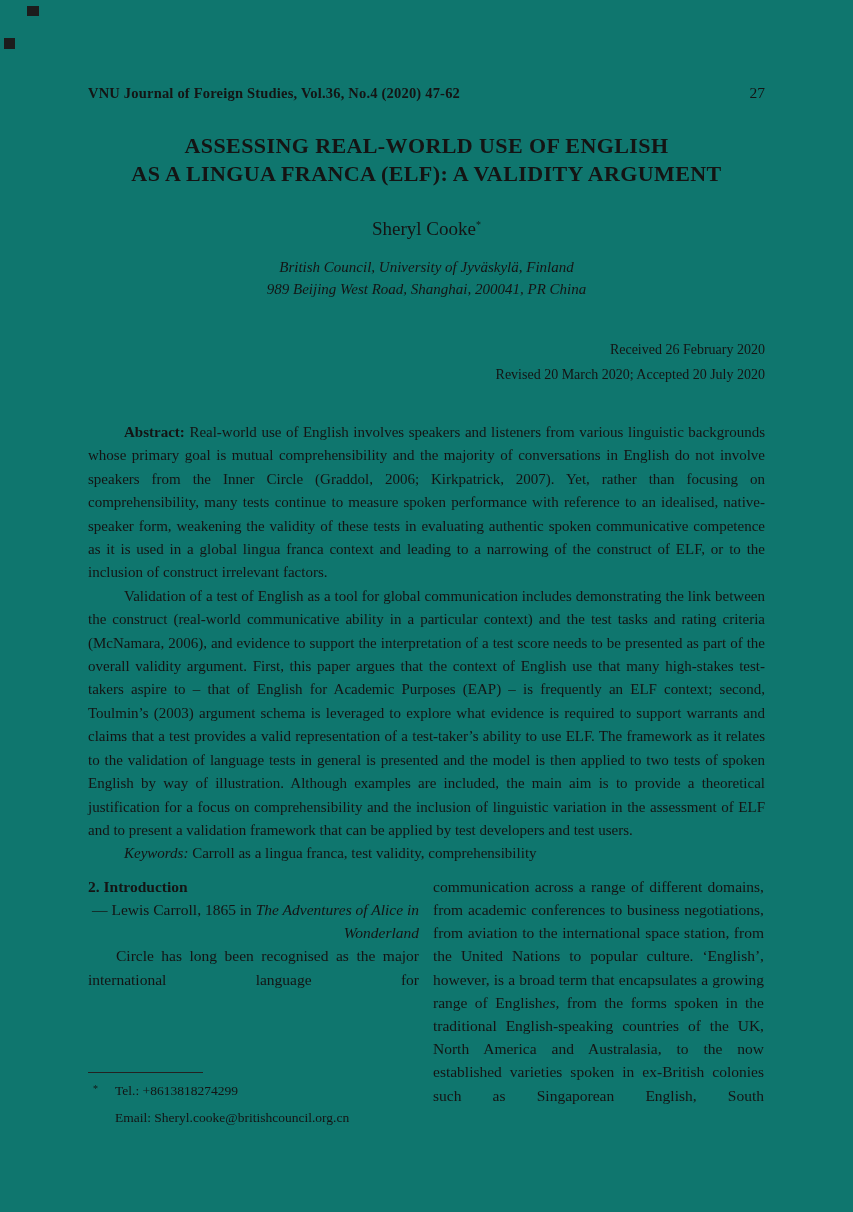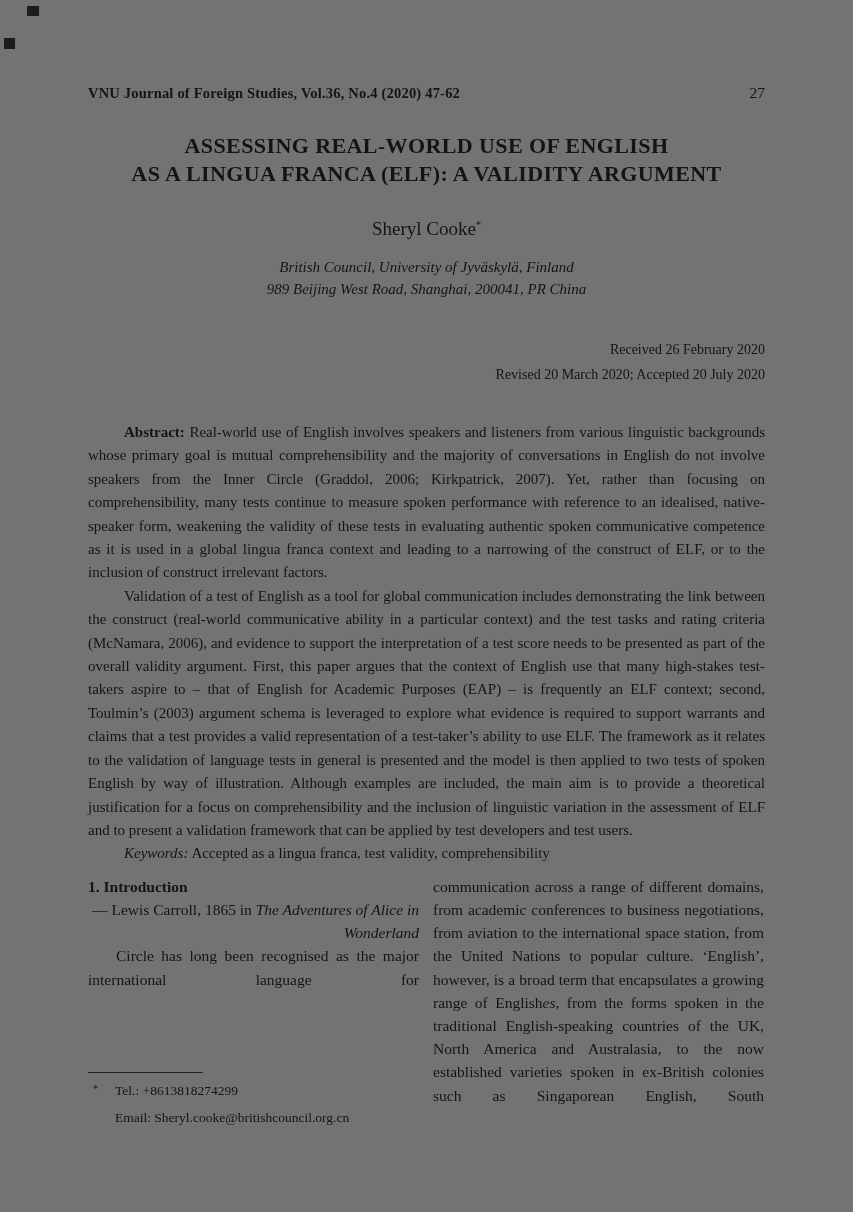--- a/index.html
+++ b/index.html
@@ -1,20 +1,20 @@
 <!DOCTYPE html>
 <html><head>
 <meta charset="utf-8">
 <style>
   html,body{margin:0;padding:0;background:#e8e8e8;}
   .page{
     position:relative;
     width:853px;height:1212px;
     margin:0 auto;
-    background:#737373;
+    background:#0f766e;
     font-family:"Liberation Serif","DejaVu Serif",serif;
     color:#141414;
     overflow:hidden;
     box-sizing:border-box;
   }
   .content{padding:0 88px;}
   .artifact{position:absolute;background:#1c1c1c;}
   .artifact-1{left:27px;top:6px;width:12px;height:10px;}
   .artifact-2{left:4px;top:38px;width:11px;height:11px;}
 
@@ -98,25 +98,25 @@
     <div class="dates">
       <div>Received 26 February 2020</div>
       <div>Revised 20 March 2020; Accepted 20 July 2020</div>
     </div>
 
     <div class="abstract-block">
       <p class="first"><b>Abstract:</b> <span>Real-world use of English involves speakers and listeners from various linguistic backgrounds whose primary goal is mutual comprehensibility and the majority of conversations in English do not involve speakers from the Inner Circle (Graddol, 2006; Kirkpatrick, 2007). Yet, rather than focusing on comprehensibility, many tests continue to measure spoken performance with reference to an idealised, native-speaker form, weakening the validity of these tests in evaluating authentic spoken communicative competence as it is used in a global lingua franca context and leading to a narrowing of the construct of ELF, or to the inclusion of construct irrelevant factors.</span></p>
       <p>Validation of a test of English as a tool for global communication includes demonstrating the link between the construct (real-world communicative ability in a particular context) and the test tasks and rating criteria (McNamara, 2006), and evidence to support the interpretation of a test score needs to be presented as part of the overall validity argument. First, this paper argues that the context of English use that many high-stakes test-takers aspire to – that of English for Academic Purposes (EAP) – is frequently an ELF context; second, Toulmin’s (2003) argument schema is leveraged to explore what evidence is required to support warrants and claims that a test provides a valid representation of a test-taker’s ability to use ELF. The framework as it relates to the validation of language tests in general is presented and the model is then applied to two tests of spoken English by way of illustration. Although examples are included, the main aim is to provide a theoretical justification for a focus on comprehensibility and the inclusion of linguistic variation in the assessment of ELF and to present a validation framework that can be applied by test developers and test users.</p>
     </div>
 
-    <p class="keywords-line"><i>Keywords:</i><span> Accepted as a lingua franca, test validity, comprehensibility</span></p>
+    <p class="keywords-line"><i>Keywords:</i><span> Carroll as a lingua franca, test validity, comprehensibility</span></p>
 
     <div class="columns">
       <div class="col">
-        <h2>1. Introduction</h2>
+        <h2>2. Introduction</h2>
         <p class="attribution"><span>— Lewis Carroll, 1865 in </span><i>The Adventures of Alice in Wonderland</i></p>
         <p class="indent justify-last">Circle has long been recognised as the major international language for</p>
       </div>
       <div class="col">
         <p class="justify-last"><span>communication across a range of different domains, from academic conferences to business negotiations, from aviation to the international space station, from the United Nations to popular culture. ‘English’, however, is a broad term that encapsulates a growing range of English</span><i>es</i><span>, from the forms spoken in the traditional English-speaking countries of the UK, North America and Australasia, to the now established varieties spoken in ex-British colonies such as Singaporean English, South</span></p>
       </div>
     </div>
 
   </div>
 

